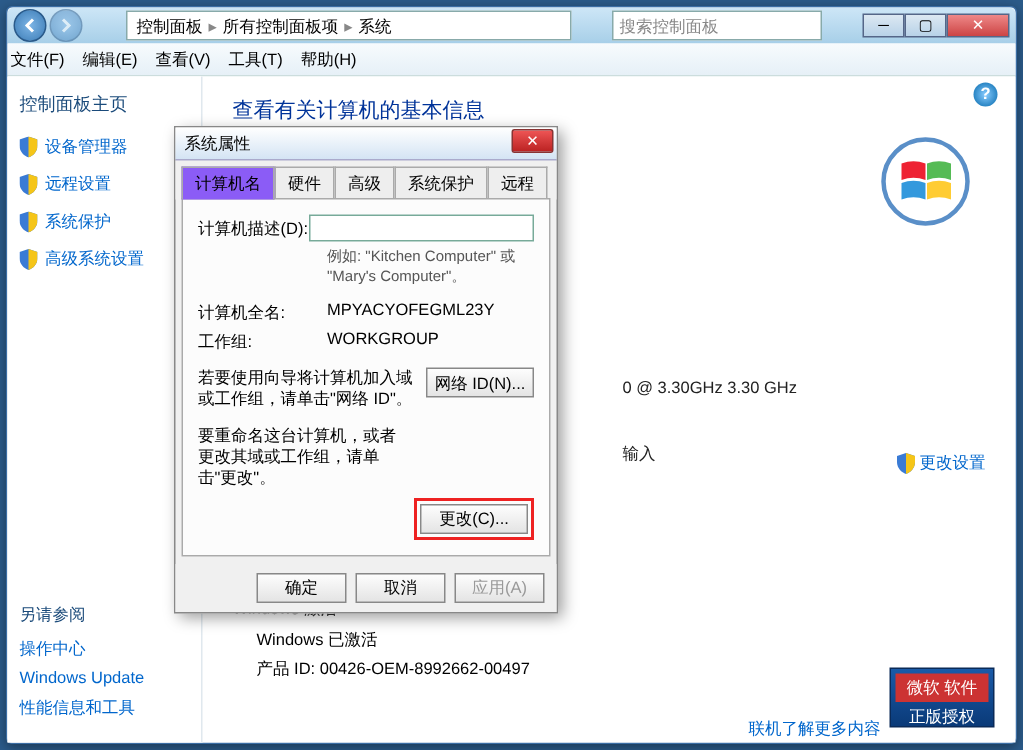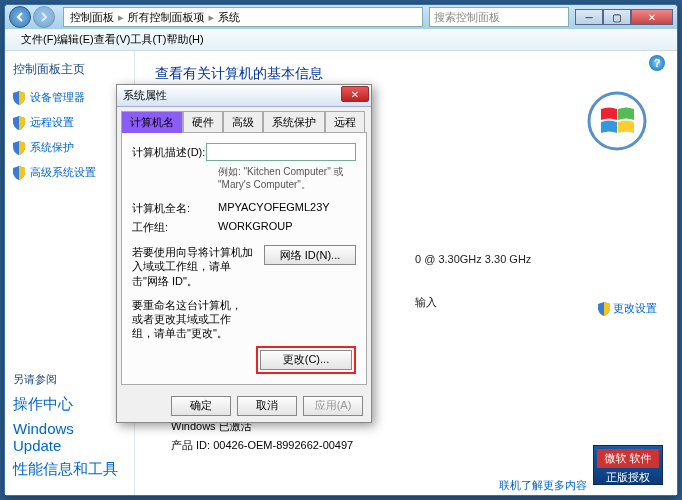--- a/index.html
+++ b/index.html
@@ -1,41 +1,41 @@
 <!DOCTYPE html>
 <html><head>
 <meta charset="utf-8">
 <style>
 * { box-sizing: border-box; margin: 0; padding: 0; font-family: "Microsoft YaHei", Tahoma, sans-serif; font-size: 11px; }
 body { width: 682px; height: 500px; background: #2b5b8a; overflow: hidden; position: relative; }
 
 
 .window { position: absolute; top: 4px; left: 4px; right: 4px; bottom: 4px; background: #fff; border: 1px solid #3b6ea5; border-radius: 4px; box-shadow: 0 2px 8px rgba(0,0,0,0.4); display: flex; flex-direction: column; }
-.titlebar { height: 24px; background: linear-gradient(#cde6f7, #a7cfe8); display: flex; align-items: center; padding: 0 4px; border-radius: 4px 4px 0 0; }
+.titlebar { height: 24px; background: linear-gradient(#cde6f7, #a7cfe8); display: flex; align-items: center; padding: 0 4px; border-radius: 4px 4px 0 0; gap: 21px; }
 .nav-buttons { display: flex; gap: 2px; margin-right: 8px; }
 .nav-btn { width: 22px; height: 22px; border-radius: 50%; background: radial-gradient(#7db5e6, #3b7bb5); border: 1px solid #2a5a8a; display: flex; align-items: center; justify-content: center; color: #fff; cursor: pointer; }
 .nav-btn.disabled { opacity: 0.5; }
 .breadcrumb { flex: 1; background: #fff; border: 1px solid #8aa; height: 20px; display: flex; align-items: center; padding: 0 6px; gap: 4px; }
 .breadcrumb .sep { color: #888; }
 .searchbox { width: 140px; background: #fff; border: 1px solid #8aa; height: 20px; margin-left: 6px; padding: 0 4px; display: flex; align-items: center; }
 .win-controls { display: flex; margin-left: 6px; }
 .win-ctrl { width: 28px; height: 16px; border: 1px solid #568; background: linear-gradient(#dce8f2,#b8d2e8); display: flex; align-items: center; justify-content: center; font-size: 10px; }
 .win-ctrl.close { background: linear-gradient(#e88,#c44); color: #fff; width: 42px; }
 
-.menubar { height: 22px; background: linear-gradient(#f7fbfd, #e6f0f7); border-bottom: 1px solid #cdd; display: flex; align-items: center; padding: 0 16px; }
+.menubar { height: 22px; background: linear-gradient(#f7fbfd, #e6f0f7); border-bottom: 1px solid #cdd; display: flex; align-items: center; padding: 0 2px; gap: 12px; }
 .menubar span { cursor: pointer; }
 
 .body { flex: 1; display: flex; background: #fff; }
 .sidebar { width: 130px; background: #fff; border-right: 1px solid #e0e8ee; padding: 10px 8px; display: flex; flex-direction: column; }
 .sidebar .home { color: #1a4a7a; font-size: 12px; margin-bottom: 12px; }
 .sidebar .link { color: #0066cc; display: flex; align-items: center; gap: 5px; margin-bottom: 10px; cursor: pointer; }
 .sidebar .link .shield { width: 12px; height: 14px; }
 .sidebar .spacer { flex: 1; }
 .sidebar .sec-title { color: #1a4a7a; margin-bottom: 8px; font-size: 11px; }
-.sidebar .sec-link { color: #0066cc; margin-bottom: 6px; cursor: pointer; font-size: 15px; }
+.sidebar .sec-link { color: #0066cc; margin-bottom: 6px; cursor: pointer; font-size: 11px; }
 
 .main { flex: 1; padding: 14px 20px; position: relative; overflow: hidden; }
 .main h1 { color: #003399; font-size: 14px; font-weight: normal; margin-bottom: 16px; }
 .main .row { display: flex; margin-bottom: 4px; }
 .main .row .lbl { width: 110px; color: #444; }
 .main .row .val { color: #222; }
 .main .section { margin-top: 20px; }
 .main .link-right { color: #0066cc; position: absolute; right: 20px; cursor: pointer; }
 .win-logo { position: absolute; right: 30px; top: 40px; width: 60px; height: 60px; }
 .win-logo svg { width: 60px; height: 60px; }
@@ -55,21 +55,21 @@
 .dialog .panel-icon { width: 28px; height: 24px; background: #cfd8dc; border: 1px solid #888; flex-shrink: 0; }
 .dialog .field-row { display: flex; align-items: center; margin-bottom: 4px; }
 .dialog .field-row .flbl { width: 86px; font-size: 11px; }
 .dialog .field-row input { flex: 1; border: 1px solid #7a9; height: 18px; padding: 0 3px; font-size: 11px; }
 .dialog .hint { font-size: 10px; color: #555; margin-left: 86px; margin-bottom: 10px; line-height: 1.3; }
 .dialog .info-row { display: flex; margin-bottom: 4px; }
 .dialog .info-row .ilbl { width: 86px; font-size: 11px; }
 .dialog .info-row .ival { font-size: 11px; }
 .dialog .para { font-size: 11px; margin-top: 10px; display: flex; align-items: flex-start; gap: 8px; }
 .dialog .para .ptxt { flex: 1; line-height: 1.3; }
-.dialog .para button { width: 92px; height: 20px; border: 1px solid #888; background: linear-gradient(#fdfdfd,#e4e4e4); font-size: 11px; cursor: pointer; flex-shrink: 0; }
+.dialog .para button { width: 72px; height: 20px; border: 1px solid #888; background: linear-gradient(#fdfdfd,#e4e4e4); font-size: 11px; cursor: pointer; flex-shrink: 0; }
 .dialog .highlight { border: 2px solid #e22; padding: 2px; margin-top: 48px; }
 .dialog .dlg-buttons { display: flex; justify-content: flex-end; gap: 6px; padding: 6px 8px; background: #f0f0f0; }
 .dialog .dlg-buttons button { width: 60px; height: 20px; border: 1px solid #888; background: linear-gradient(#fdfdfd,#e4e4e4); font-size: 11px; cursor: pointer; }
 .dialog .dlg-buttons button:disabled { color: #999; }
 </style>
 </head>
 <body>
 
 <div class="window">
   <div class="titlebar">

